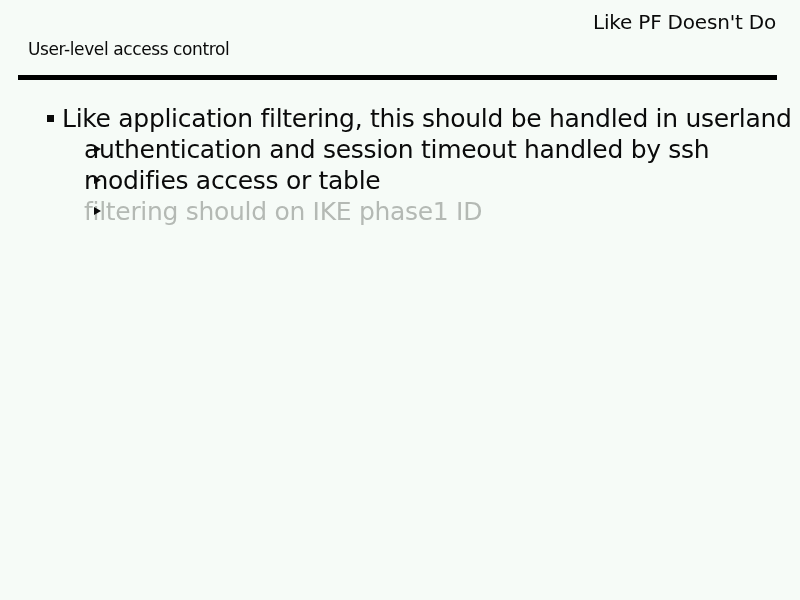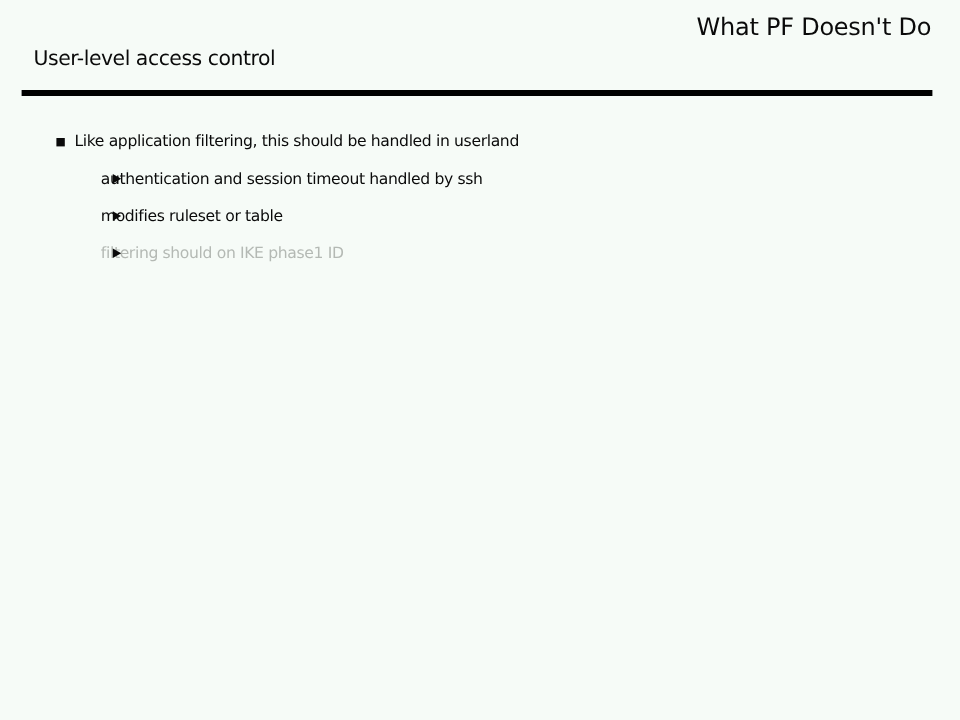--- a/index.html
+++ b/index.html
@@ -24,54 +24,54 @@
   }
   .title{
     position:absolute;top:39px;left:28px;
     font-size:17px;letter-spacing:-0.4px;white-space:nowrap;
   }
   .rule{
     position:absolute;top:75px;left:18px;
     width:759px;height:5px;background:var(--rule);
   }
   .list{position:absolute;top:103px;left:0;right:0;}
-  .row{position:relative;line-height:31px;font-size:13px;letter-spacing:-0.3px;white-space:nowrap;}
+  .row{position:relative;line-height:31px;font-size:25px;letter-spacing:-0.3px;white-space:nowrap;}
   .row.l1 .text{padding-left:62px;}
   .row.l2 .text{padding-left:87px;}
   .row.l3 .text{padding-left:84px;}
   .bullet-sq{position:absolute;background:var(--ink);}
   .l1 .bullet-sq{left:47px;top:12px;width:7px;height:7px;}
   .l2 .bullet-sq{left:73px;top:13px;width:6px;height:6px;}
   .bullet-tri{
     position:absolute;left:94px;top:11px;width:0;height:0;
     border-left:7px solid var(--ink);
     border-top:4px solid transparent;
     border-bottom:4px solid transparent;
   }
   .row.dimmed .text{color:var(--dim);}
   .text{display:block;}
 </style>
 </head>
 <body>
 
 <div class="slide">
-  <div class="header-right">What PF Doesn't Do</div>
+  <div class="header-right">Like PF Doesn't Do</div>
   <div class="title">User-level access control</div>
   <div class="rule"></div>
   <div class="list">
       <div class="row l1">
         <span class="bullet-sq"></span>
         <span class="text">Like application filtering, this should be handled in userland</span>
       </div>
       <div class="row l3">
         <span class="bullet-tri"></span>
         <span class="text">authentication and session timeout handled by ssh</span>
       </div>
       <div class="row l3">
         <span class="bullet-tri"></span>
-        <span class="text">modifies ruleset or table</span>
+        <span class="text">modifies access or table</span>
       </div>
       <div class="row l3 dimmed">
         <span class="bullet-tri"></span>
         <span class="text">filtering should on IKE phase1 ID</span>
       </div>
     </div>
 </div>
 
 </body></html>

